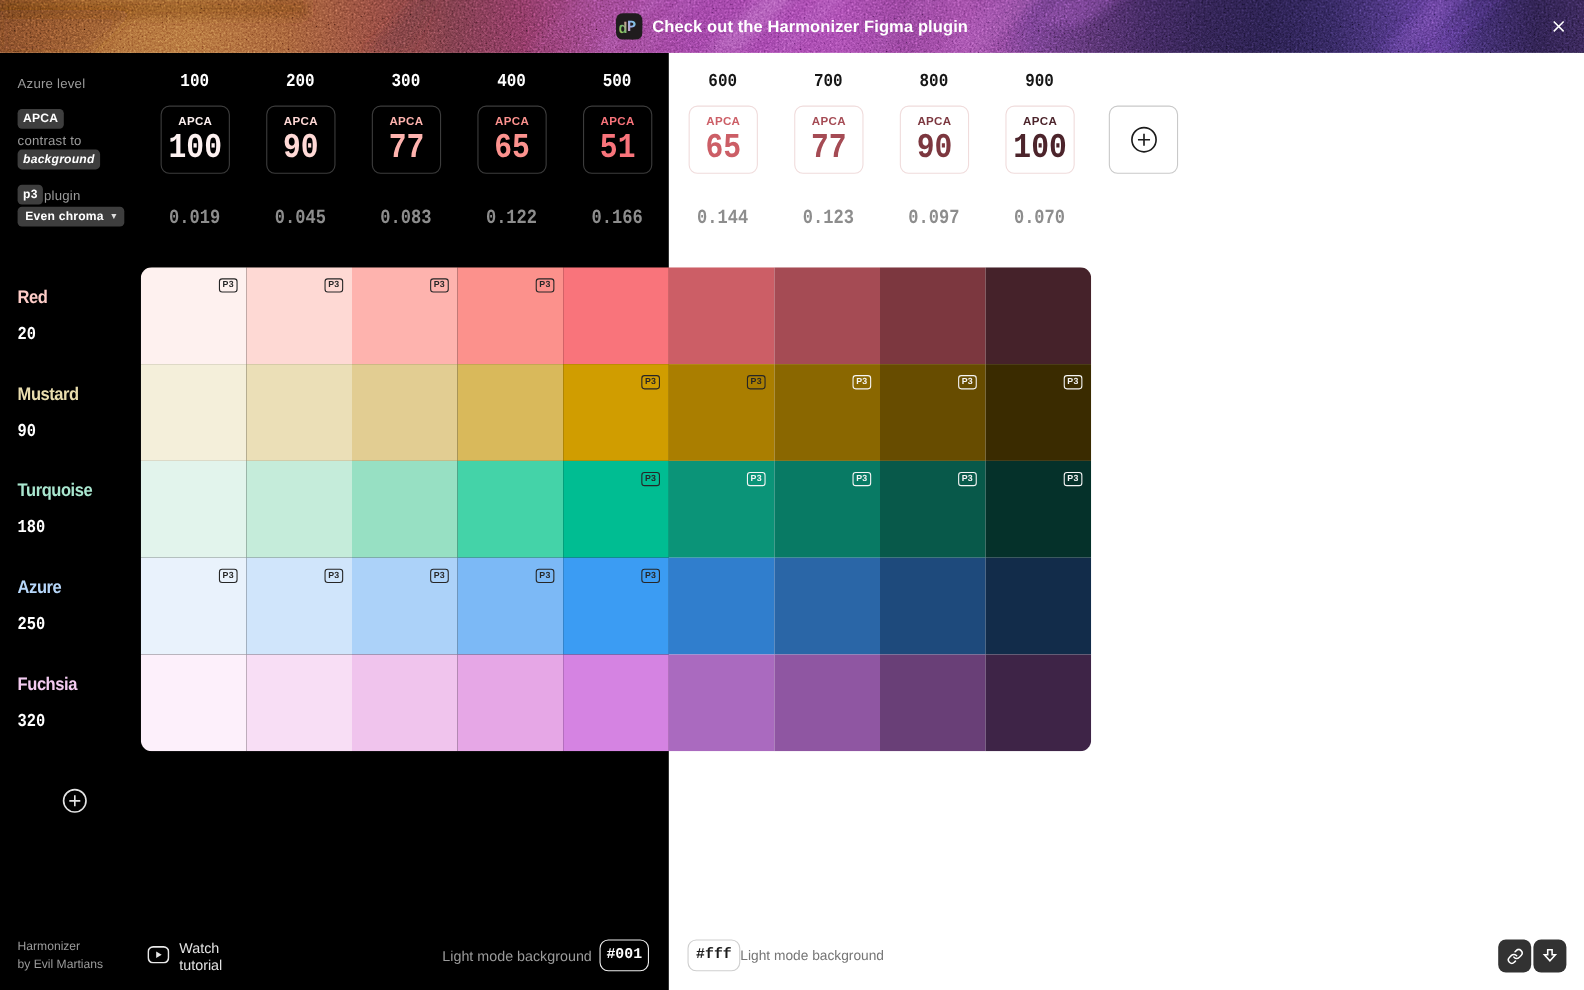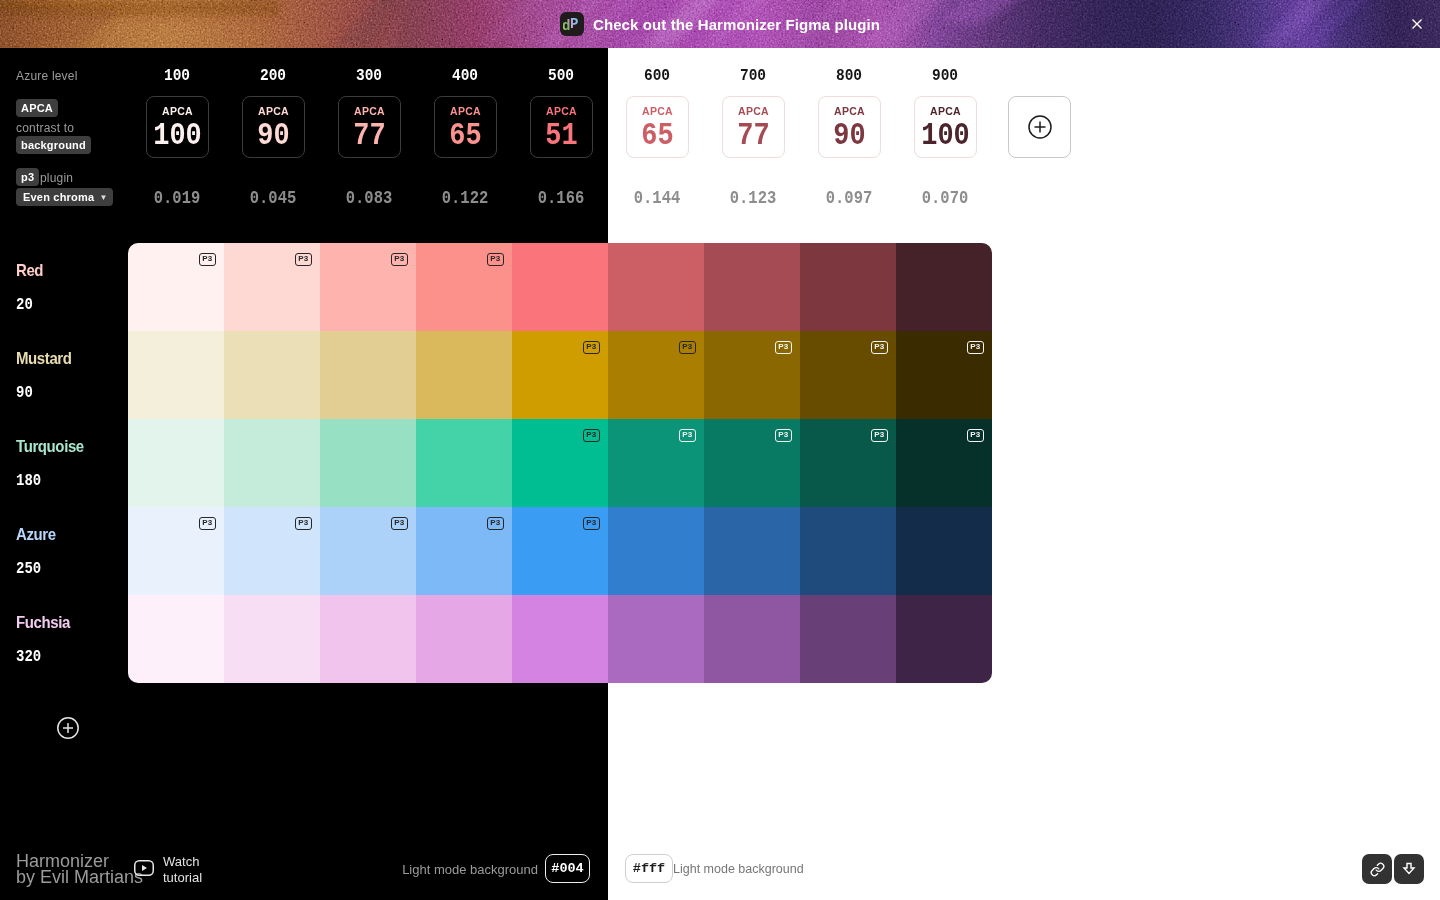--- a/index.html
+++ b/index.html
@@ -27,21 +27,21 @@
 #grid { position:absolute; left:128px; top:243px; width:864px; height:440px; border-radius:10px; overflow:hidden; }
 .row { display:flex; height:88px; }
 .cell { width:96px; height:88px; position:relative; }
 .p3 { position:absolute; top:10px; right:8px; font-size:8px; font-weight:bold; border:1px solid; border-radius:3px; padding:0px 2.5px; line-height:10.5px; letter-spacing:0.2px; }
 .p3.d { color:#262626; border-color:#262626; }
 .p3.l { color:#f5f5f5; border-color:#f5f5f5; }
 
 .huename { position:absolute; left:16px; font-weight:bold; font-size:15px; letter-spacing:-0.4px; transform:scaleY(1.1); transform-origin:left top; }
 .huenum { position:absolute; left:16px; font-family:"Liberation Mono",monospace; font-weight:bold; font-size:14px; color:#fff; transform:scaleY(1.18); transform-origin:left top; }
 
-.ftxt { position:absolute; font-size:18px; color:#9b9b9b; line-height:15.5px; }
+.ftxt { position:absolute; font-size:11px; color:#9b9b9b; line-height:15.5px; }
 .inputbox { position:absolute; top:854px; height:29px; border-radius:8px; display:flex; align-items:center; justify-content:center; font-family:"Liberation Mono",monospace; font-weight:bold; font-size:13.5px; }
 .iconbtn { position:absolute; top:854px; width:30px; height:30px; border-radius:7px; background:#323232; display:flex; align-items:center; justify-content:center; }
 </style>
 </head>
 <body>
 <div id="page">
   <div id="darkbg"></div>
 
   <div id="banner">
     <svg width="1440" height="48" style="position:absolute;left:0;top:0;">
@@ -190,21 +190,21 @@
      <svg width="26" height="26" viewBox="0 0 26 26">
           <circle cx="13" cy="13" r="11" fill="none" stroke="#1c1c1c" stroke-width="1.5"></circle>
           <path d="M13 7.5 V18.5 M7.5 13 H18.5" stroke="#1c1c1c" stroke-width="1.5"></path>
         </svg>
       </div>
     </div>
 
   <div class="gtxt" style="left:16px; top:69px;">Azure level</div>
   <div class="badge" style="left:16px; top:99px;">APCA</div>
   <div class="gtxt" style="left:16px; top:121px;">contrast to</div>
-  <div class="badge" style="left:16px; top:136px;">background</div>
+  <div class="badge" style="left:16px; top:136px;font-style:italic;">background</div>
   <div class="badge" style="left:16px; top:168px; padding:3px 5px;">p3</div>
   <div class="gtxt" style="left:40px; top:171px;">plugin</div>
   <div class="badge" style="left:16px; top:188px; padding:3px 7px; white-space:nowrap;">Even chroma <span style="font-size:8px; color:#dedede; position:relative; top:-1px; left:2px;">▼</span></div>
 
   <div id="grid">
       <div class="row">
         <div class="cell" style="background:#fef1ef;">
           <div class="p3 d">P3</div>
         </div>
         <div class="cell" style="background:#fed9d4;">
@@ -315,21 +315,21 @@
       <circle cx="12" cy="12" r="10.2" fill="none" stroke="#e3e3e3" stroke-width="1.5"></circle>
       <path d="M12 7 V17 M7 12 H17" stroke="#e3e3e3" stroke-width="1.5"></path>
     </svg>
   <div class="ftxt" style="left:16px; top:854px;">Harmonizer<br>by Evil Martians</div>
   <svg style="position:absolute; left:134px; top:860px;" width="20" height="16" viewBox="0 0 20 16">
       <rect x="0.75" y="0.75" width="18.5" height="14.5" rx="4.5" fill="none" stroke="#e8e8e8" stroke-width="1.5"></rect>
       <path d="M8 5 L13 8 L8 11 Z" fill="#e8e8e8"></path>
     </svg>
   <div class="ftxt" style="left:163px; top:854px; color:#e3e3e3; font-size:13px;">Watch<br>tutorial</div>
   <div class="ftxt" style="left:380px; top:862px; width:158px; text-align:right; font-size:13px;">Light mode background</div>
-  <div class="inputbox" style="left:545px; width:45px; border:1px solid #ededed; color:#fff;">#004</div>
+  <div class="inputbox" style="left:545px; width:45px; border:1px solid #ededed; color:#fff;">#001</div>
   <div class="inputbox" style="left:625px; width:48px; border:1px solid #cfcfcf; background:#fff; color:#1c1c1c;">#fff</div>
   <div class="ftxt" style="left:673px; top:862px; font-size:12.5px; color:#767676;">Light mode background</div>
   <div class="iconbtn" style="left:1362px;">
     <svg width="15" height="15" viewBox="0 0 24 24" fill="none" stroke="#fff" stroke-width="2.2" stroke-linecap="round" stroke-linejoin="round">
         <path d="M10 13a5 5 0 0 0 7.54.54l3-3a5 5 0 0 0-7.07-7.07l-1.72 1.71"></path>
         <path d="M14 11a5 5 0 0 0-7.54-.54l-3 3a5 5 0 0 0 7.07 7.07l1.71-1.71"></path>
       </svg>
   </div>
   <div class="iconbtn" style="left:1394px;">
     <svg width="16" height="16" viewBox="0 0 16 16" fill="none" stroke="#fff" stroke-width="1.4">

